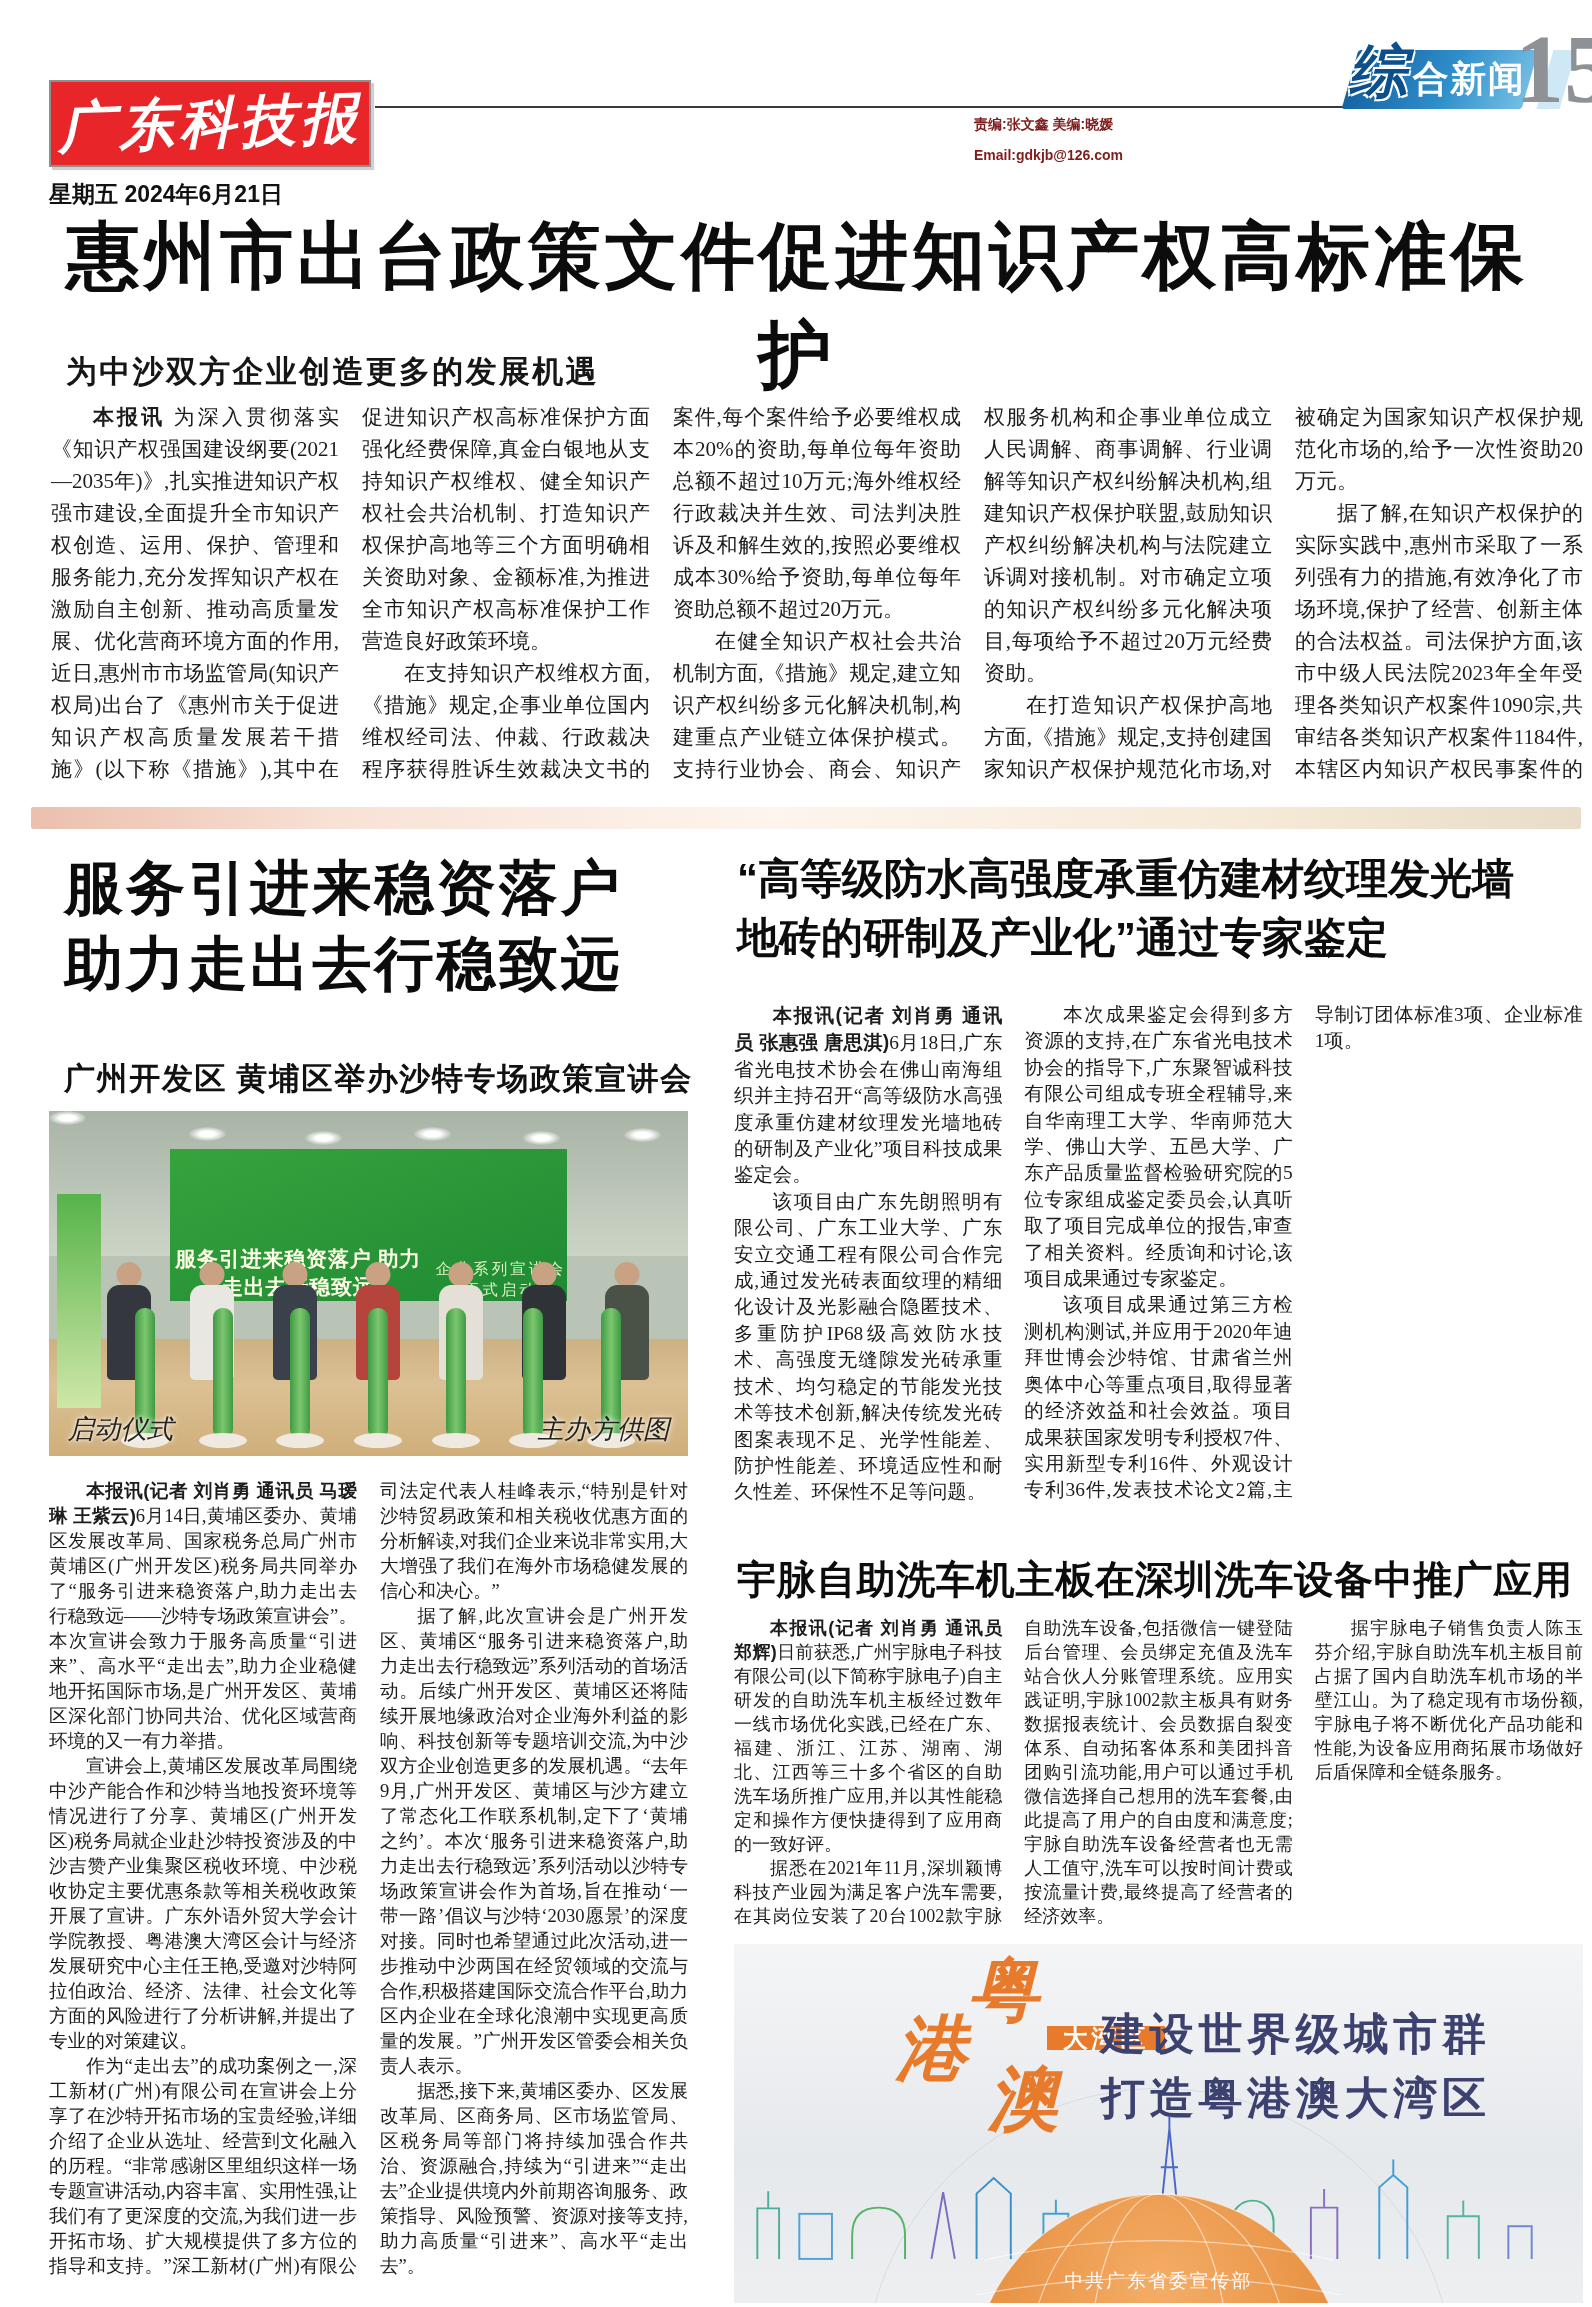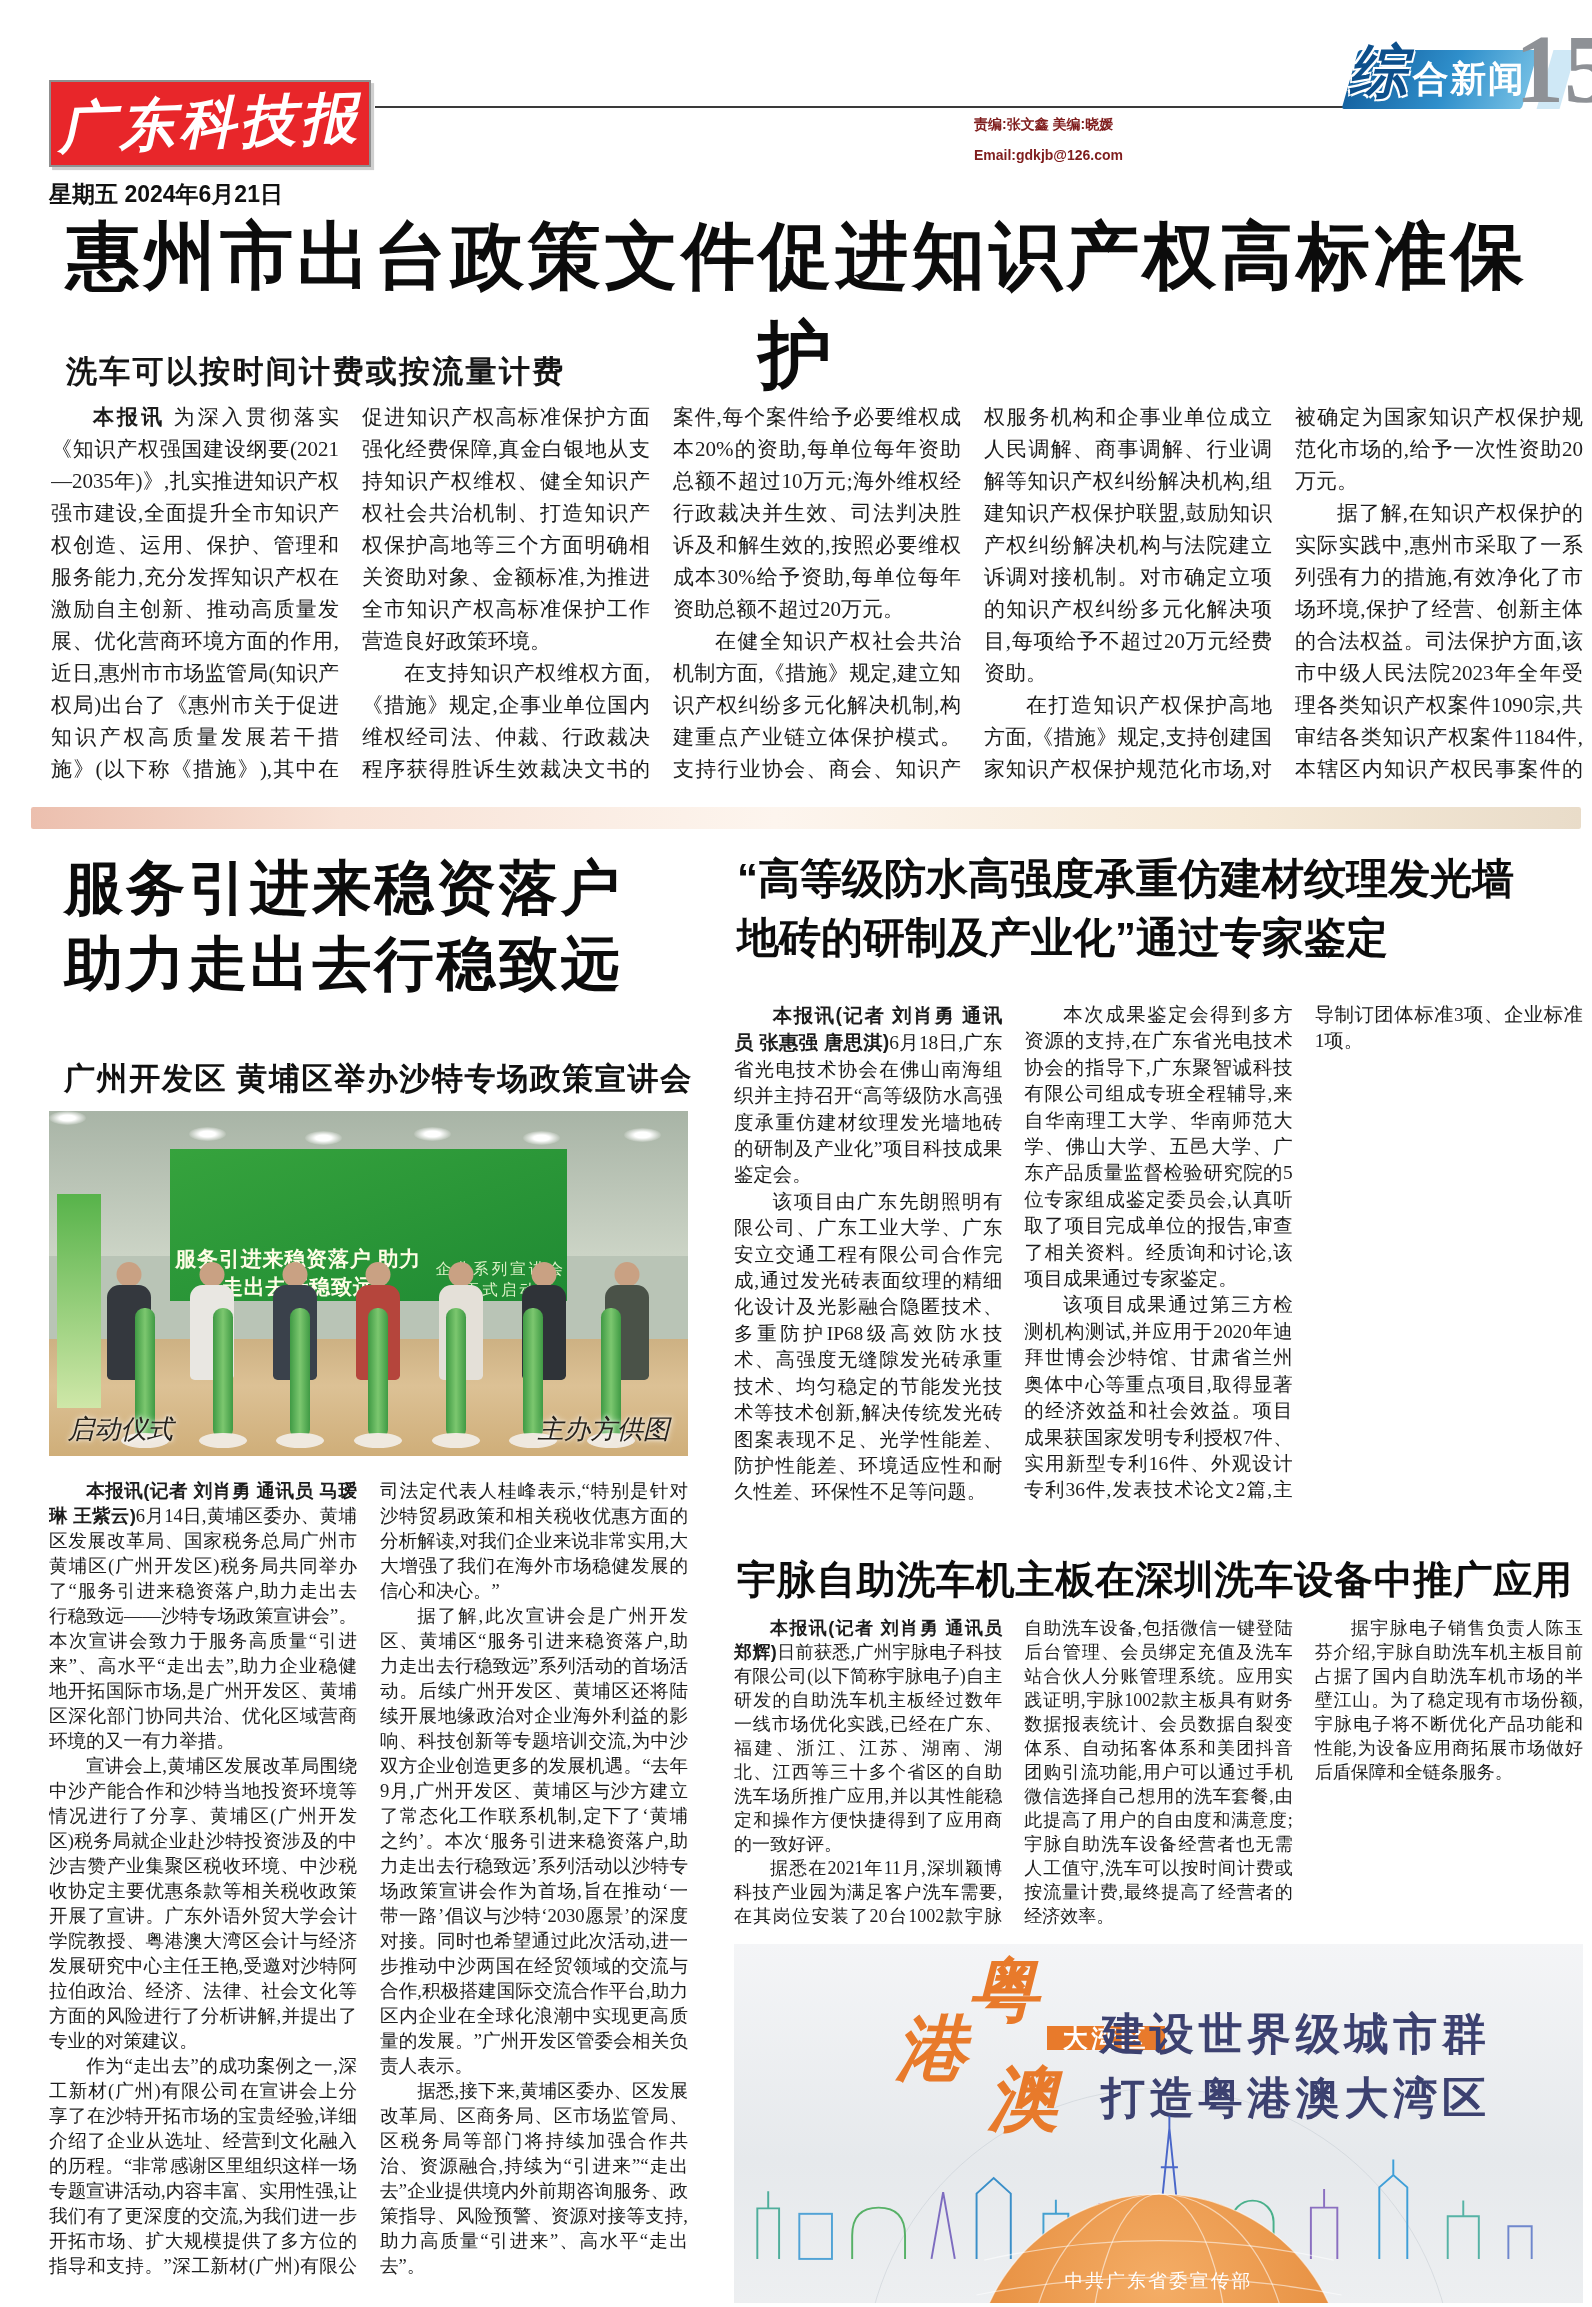--- a/index.html
+++ b/index.html
@@ -116,21 +116,21 @@
 <div class="section-badge">
   <div class="badge-inner">
     <span class="badge-zong">综</span>
     <span class="badge-rest">合新闻</span>
   </div>
 </div>
 <div class="badge-accent"></div>
 <div class="page-number">15</div>
 
 <h1 class="lead-headline">惠州市出台政策文件促进知识产权高标准保护</h1>
-<h2 class="lead-subhead">洗车可以按时间计费或按流量计费</h2>
+<h2 class="lead-subhead">为中沙双方企业创造更多的发展机遇</h2>
 <div class="lead-body">
   <p class="para"><b class="lead-label">本报讯</b> <span>为深入贯彻落实《知识产权强国建设纲要(2021—2035年)》,扎实推进知识产权强市建设,全面提升全市知识产权创造、运用、保护、管理和服务能力,充分发挥知识产权在激励自主创新、推动高质量发展、优化营商环境方面的作用,近日,惠州市市场监管局(知识产权局)出台了《惠州市关于促进知识产权高质量发展若干措施》(以下称《措施》),其中在促进知识产权高标准保护方面强化经费保障,真金白银地从支持知识产权维权、健全知识产权社会共治机制、打造知识产权保护高地等三个方面明确相关资助对象、金额标准,为推进全市知识产权高标准保护工作营造良好政策环境。</span></p>
   <p class="para">在支持知识产权维权方面,《措施》规定,企事业单位国内维权经司法、仲裁、行政裁决程序获得胜诉生效裁决文书的案件,每个案件给予必要维权成本20%的资助,每单位每年资助总额不超过10万元;海外维权经行政裁决并生效、司法判决胜诉及和解生效的,按照必要维权成本30%给予资助,每单位每年资助总额不超过20万元。</p>
   <p class="para">在健全知识产权社会共治机制方面,《措施》规定,建立知识产权纠纷多元化解决机制,构建重点产业链立体保护模式。支持行业协会、商会、知识产权服务机构和企事业单位成立人民调解、商事调解、行业调解等知识产权纠纷解决机构,组建知识产权保护联盟,鼓励知识产权纠纷解决机构与法院建立诉调对接机制。对市确定立项的知识产权纠纷多元化解决项目,每项给予不超过20万元经费资助。</p>
   <p class="para">在打造知识产权保护高地方面,《措施》规定,支持创建国家知识产权保护规范化市场,对被确定为国家知识产权保护规范化市场的,给予一次性资助20万元。</p>
   <p class="para">据了解,在知识产权保护的实际实践中,惠州市采取了一系列强有力的措施,有效净化了市场环境,保护了经营、创新主体的合法权益。司法保护方面,该市中级人民法院2023年全年受理各类知识产权案件1090宗,共审结各类知识产权案件1184件,本辖区内知识产权民事案件的法定审限内结案率为47.27%。全市公安机关打击侵犯知识产权犯罪立案167起,抓获犯罪嫌疑人423人,刑拘249人,涉案价值3.36亿元。行政保护方面,惠州市市场监管局组织开展了“护航2023”等知识产权系列专项行动,严厉查处商标侵权、专利侵权、地理标志、特殊标志、商业秘密等多种类型案件。全市2023年全年共立案查处知识产权案件447宗。市知识产权人民调解委员会2023全年调解结案233件,同比增长40.33%。</p>
 
 </div>
 
 <div class="deco-band"></div>

